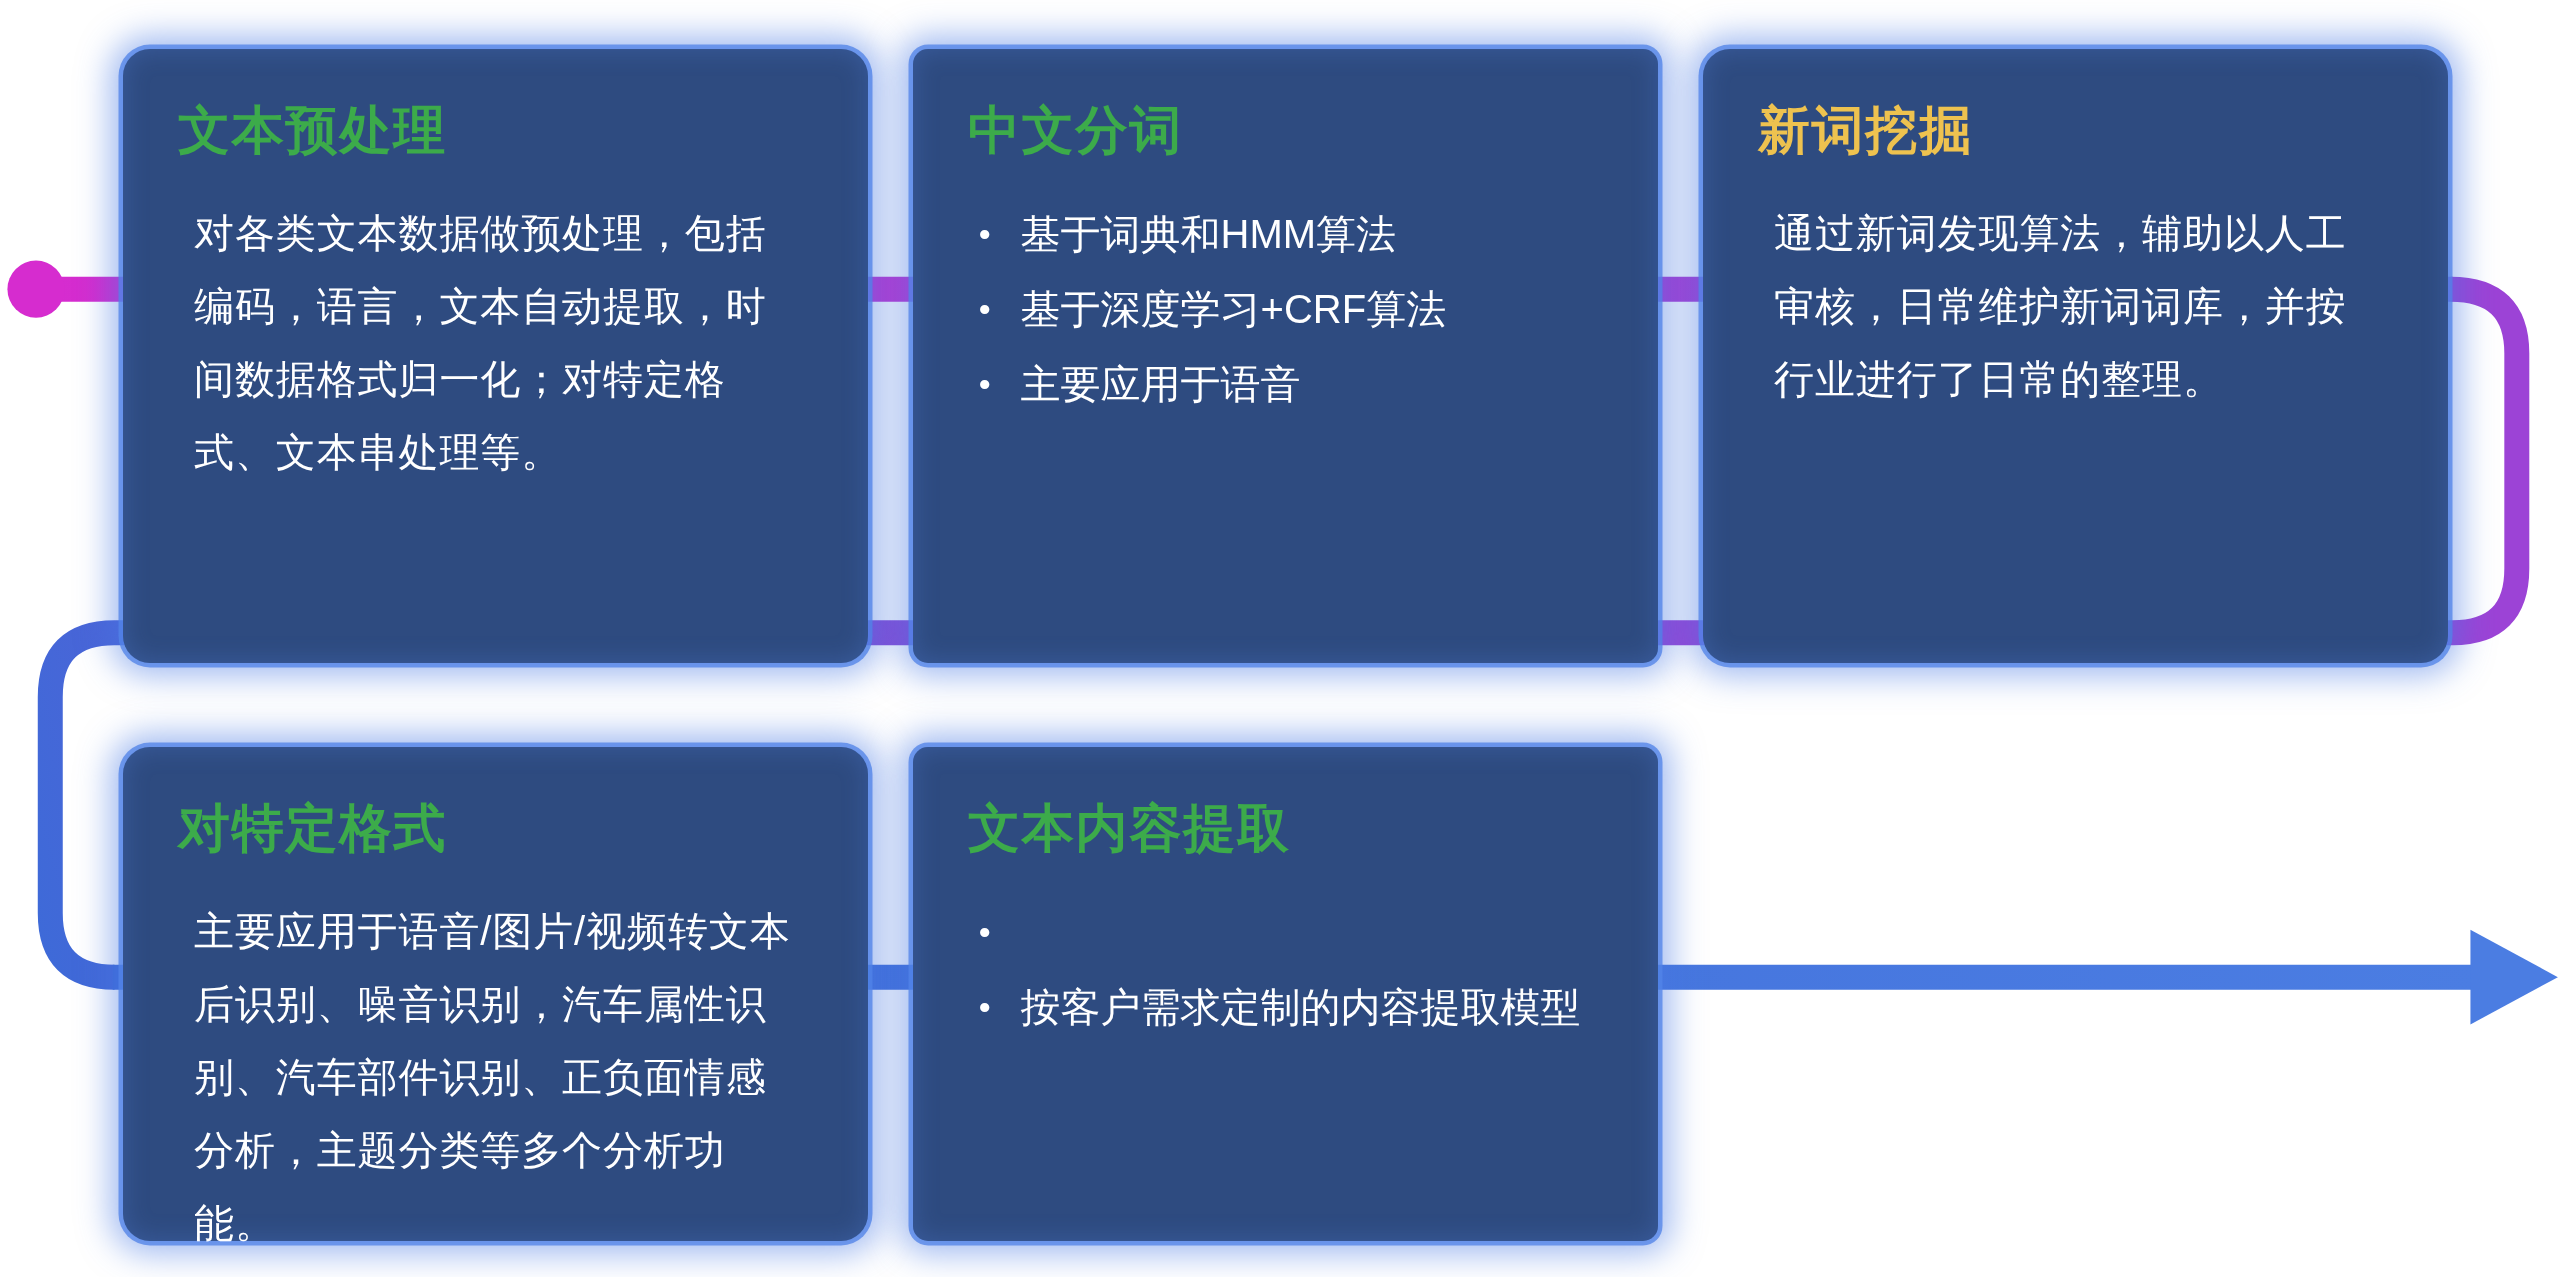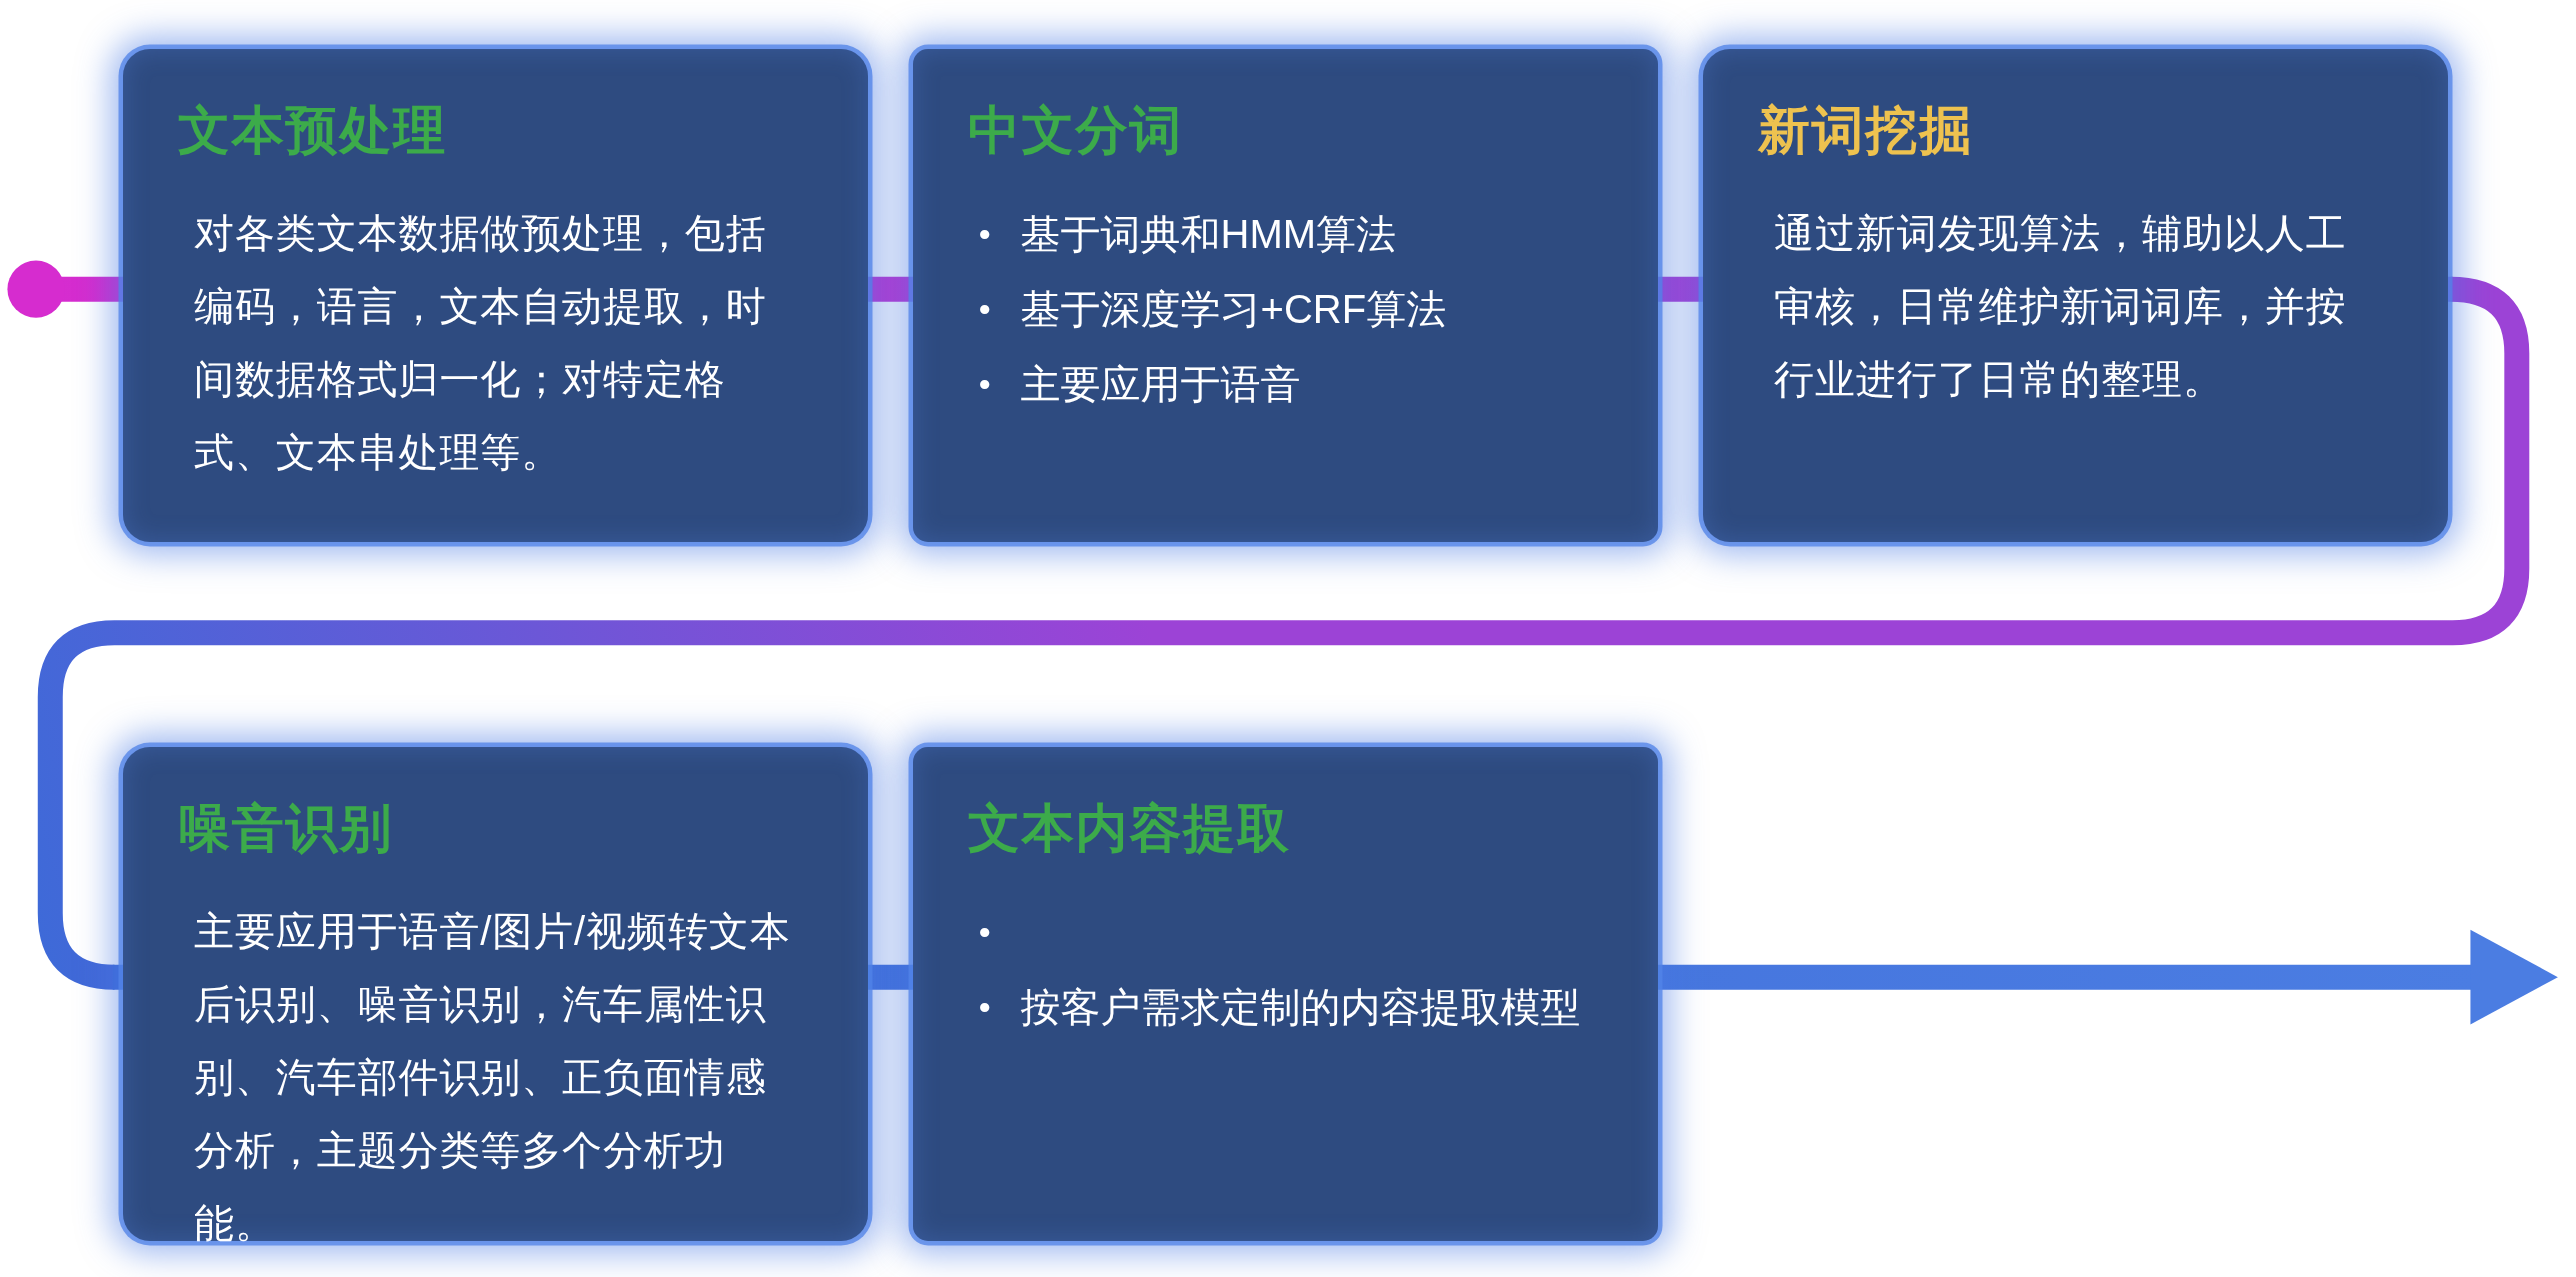--- a/index.html
+++ b/index.html
@@ -24,21 +24,21 @@
     box-sizing:border-box;
     padding:50px 55px;
     background:var(--card-bg,#2e4b80);
     border-radius:27px;
     z-index:1;
     box-shadow:
       0 0 0 4.5px rgba(82,132,232,0.78),
       0 0 32px 12.5px rgba(70,120,228,0.50),
       inset 0 0 23px 1.8px rgba(90,140,235,0.25);
   }
-  .row1{top:49px;height:493px;}
+  .row1{top:49px;height:614px;}
   .row2{top:747px;height:494px;}
   .col1{left:123px;}
   .col2{left:913px;border-radius:15px;}
   .col3{left:1703px;}
 
   .card h2{
     margin:0 0 36px 0;
     font-size:52px;
     font-weight:700;
     letter-spacing:1.8px;
@@ -123,21 +123,21 @@
       </li>
     </ul>
   </article>
 
   <article class="card row1 col3">
     <h2 class="accent-yellow">新词挖掘</h2>
     <p>通过新词发现算法，辅助以人工审核，日常维护新词词库，并按行业进行了日常的整理。</p>
   </article>
 
   <article class="card row2 col1">
-    <h2 class="accent-green">噪音识别</h2>
+    <h2 class="accent-green">对特定格式</h2>
     <p>主要应用于语音/图片/视频转文本后识别、噪音识别，汽车属性识别、汽车部件识别、正负面情感分析，主题分类等多个分析功能。</p>
   </article>
 
   <article class="card row2 col2">
     <h2 class="accent-green">文本内容提取</h2>
     <ul class="bullets">
       <li>
         <span class="dot">•</span>
       </li>
       <li>

